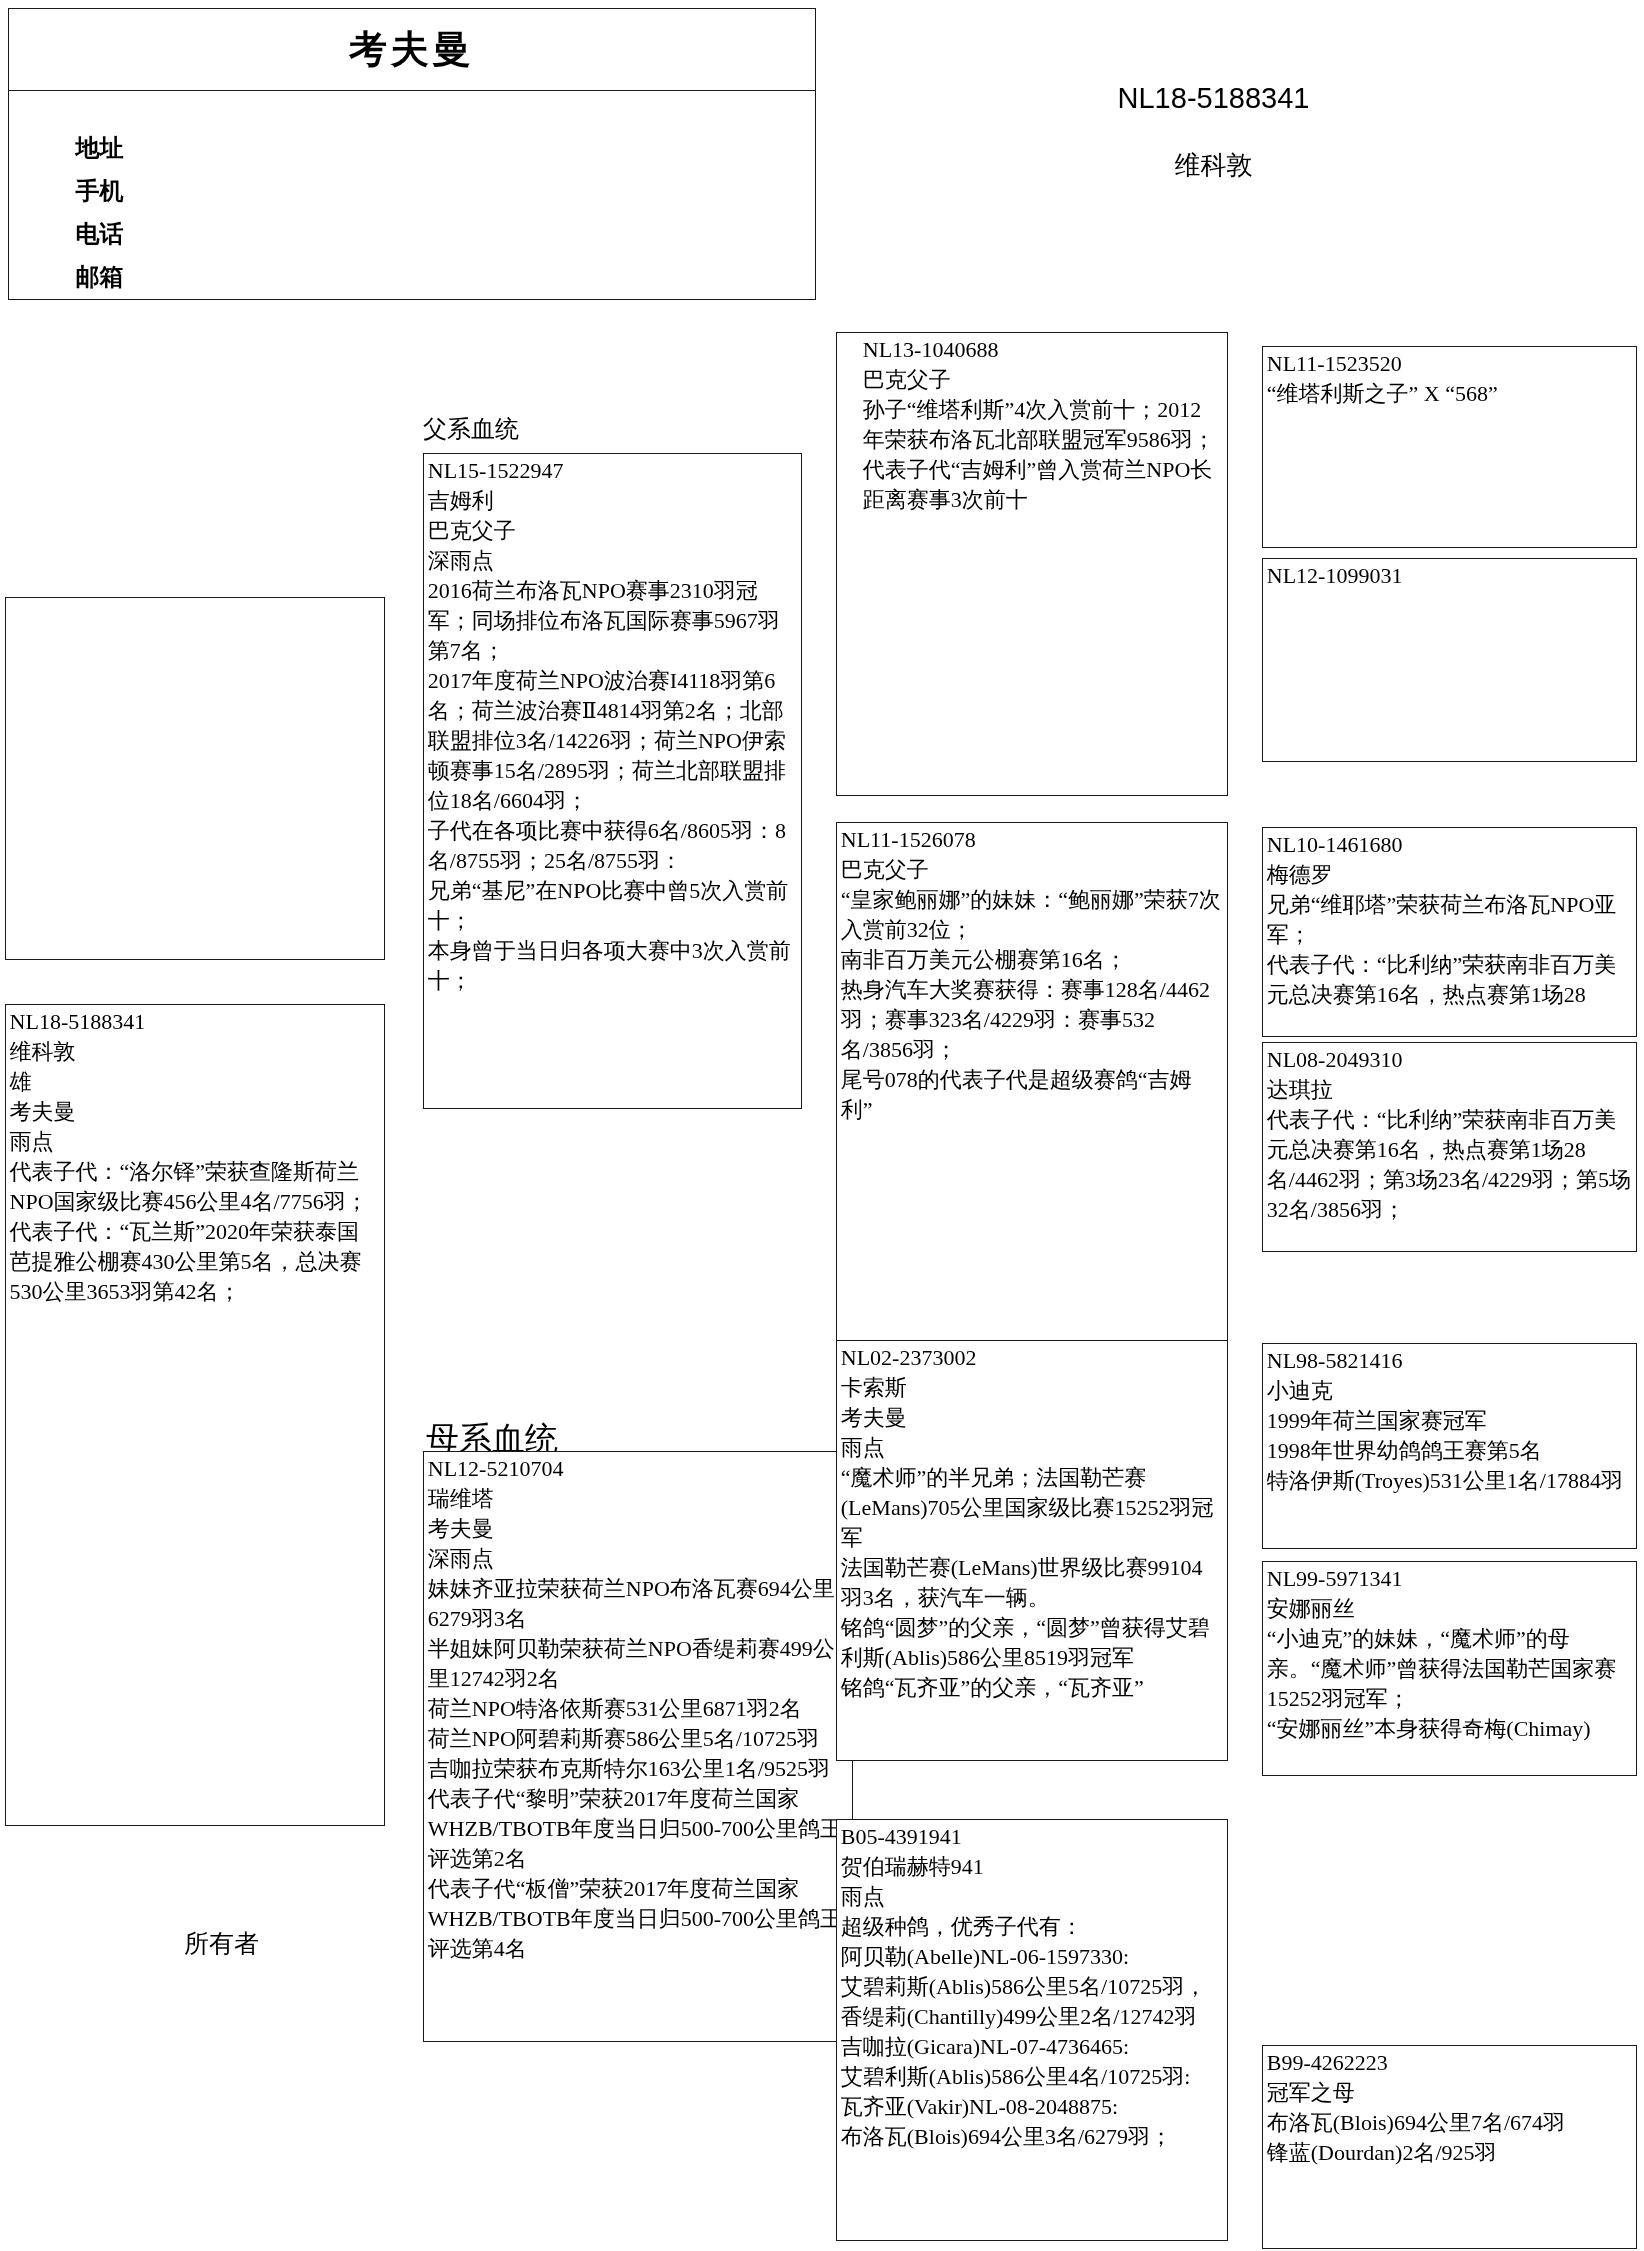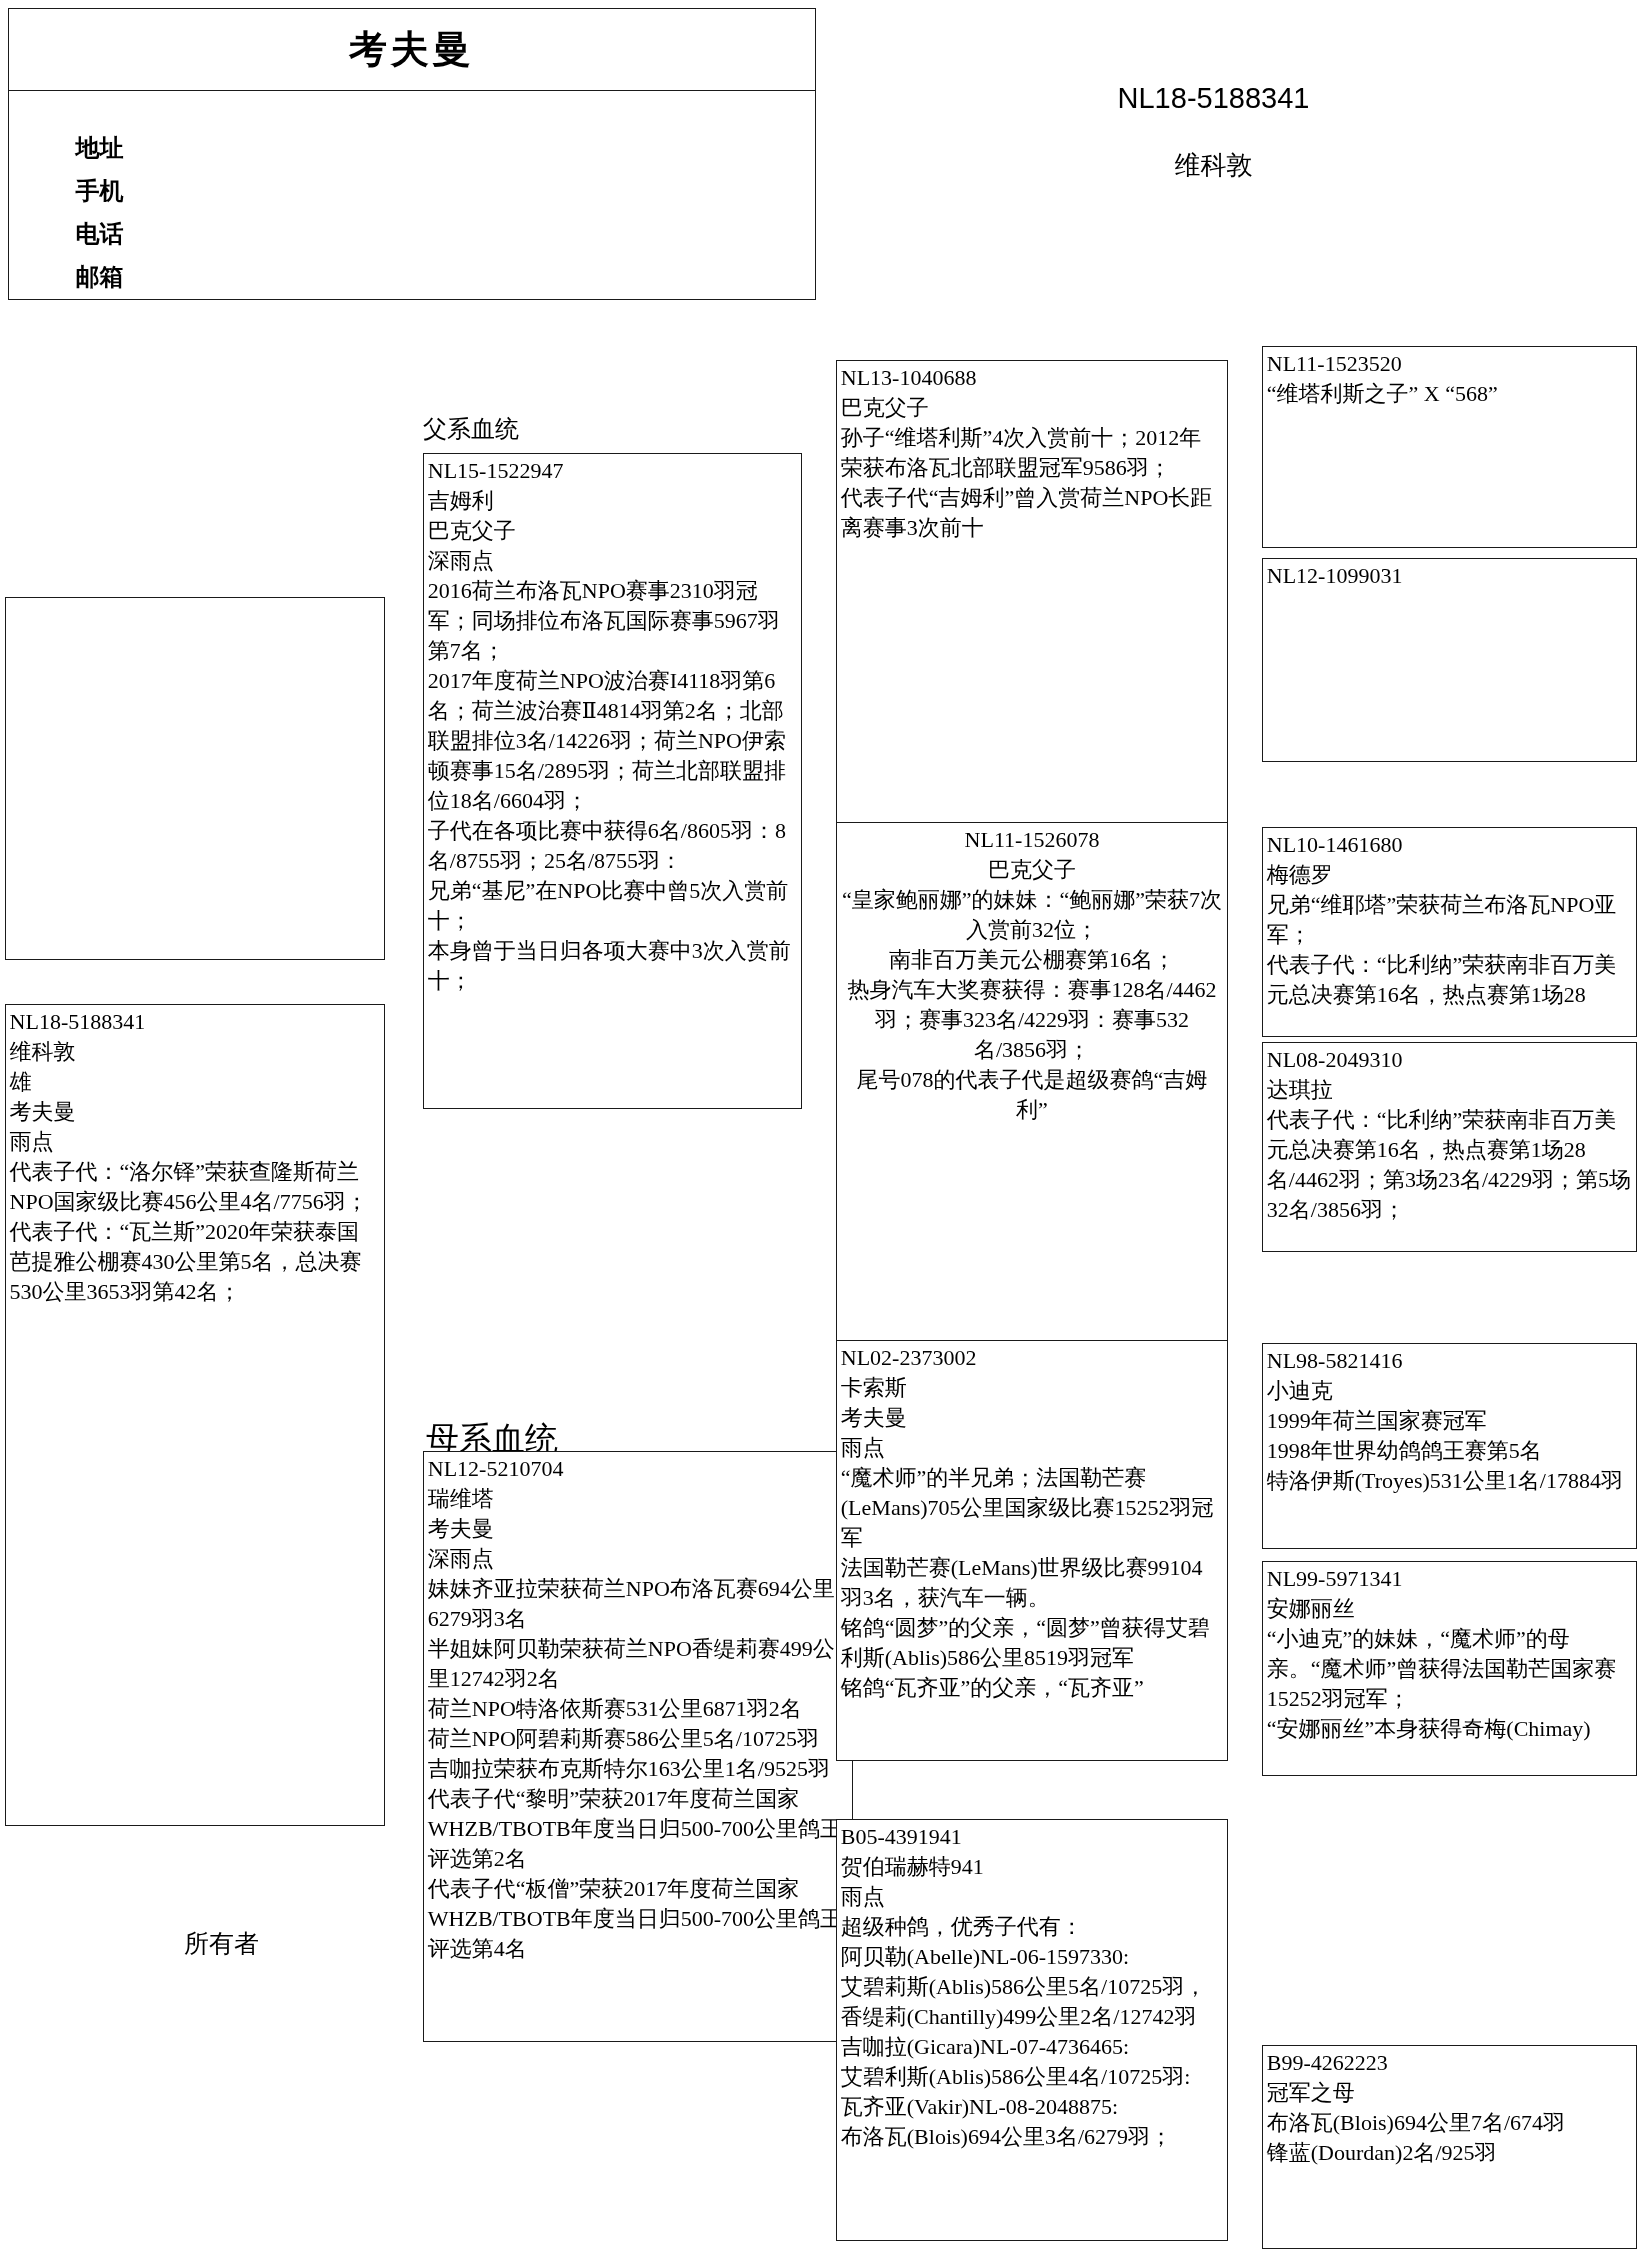--- a/index.html
+++ b/index.html
@@ -50,22 +50,22 @@
   
   .photo-box{left:4.8px;top:597px;width:380px;height:363px;}
   .subject-box{left:4.8px;top:1004px;width:380px;height:822px;}
   .owner-label{position:absolute;left:184px;top:1927px;font-size:25px;}
   
   .paternal-label{position:absolute;left:423px;top:413px;font-size:24px;}
   .father-box{left:423px;top:453px;width:379px;height:656px;}
   .maternal-label{position:absolute;left:426px;top:1417px;font-size:33px;}
   .mother-box{left:423px;top:1451px;width:430px;height:591px;}
   
-  .ff-box{left:836px;top:360px;width:392px;height:464px;}
-  .fm-box{left:836px;top:822px;width:392px;height:530px;text-align:center;}
+  .ff-box{left:836px;top:332px;width:392px;height:464px;padding-left:22px;}
+  .fm-box{left:836px;top:822px;width:392px;height:530px;}
   .mf-box{left:836px;top:1340px;width:392px;height:421px;}
   .mm-box{left:836px;top:1819px;width:392px;height:422px;}
   
   .fff-box{left:1262px;top:346px;width:375px;height:202px;}
   .ffm-box{left:1262px;top:558px;width:375px;height:204px;}
   .fmf-box{left:1262px;top:827px;width:375px;height:210px;}
   .fmm-box{left:1262px;top:1042px;width:375px;height:210px;}
   .mff-box{left:1262px;top:1343px;width:375px;height:206px;}
   .mfm-box{left:1262px;top:1561px;width:375px;height:215px;}
   .mmf-box{left:1262px;top:1818px;width:375px;height:201px;}

